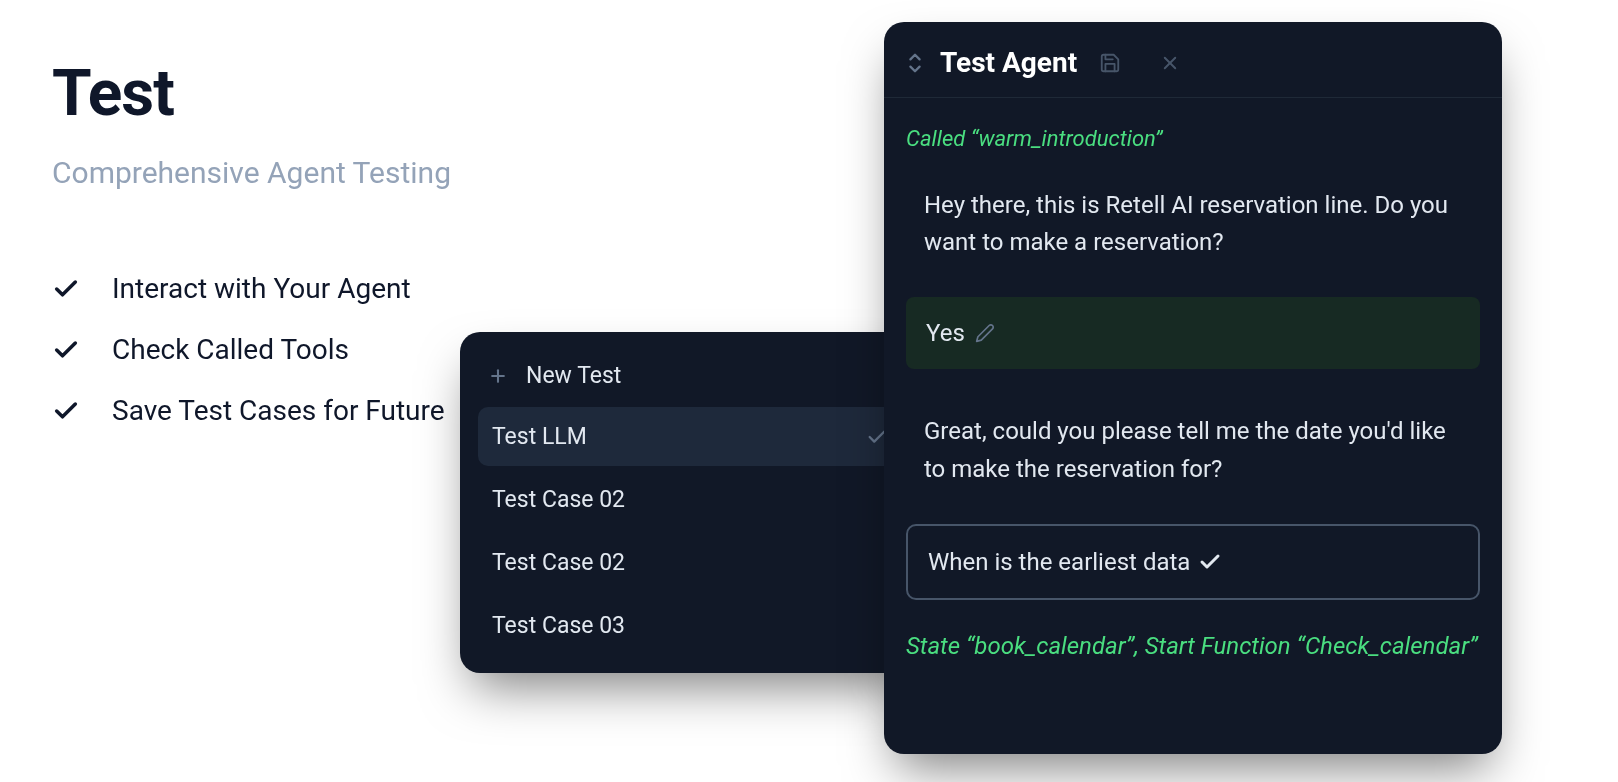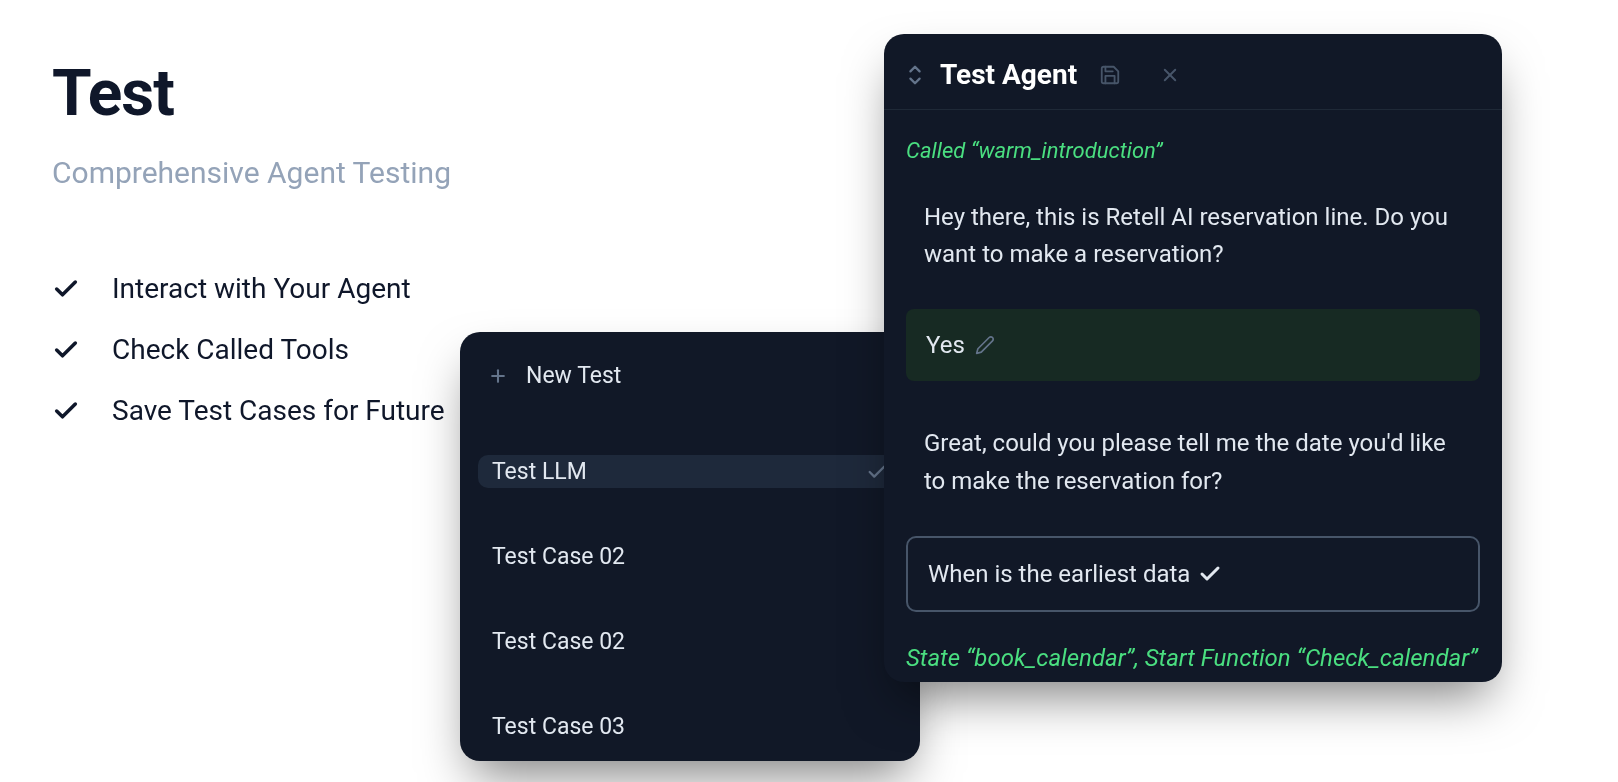--- a/index.html
+++ b/index.html
@@ -83,46 +83,45 @@
     }
     .test-list {
       display: flex;
       flex-direction: column;
       gap: 4px;
     }
     .test-list-item {
       display: flex;
       align-items: center;
       justify-content: space-between;
-      padding: 3px 14px;
+      padding: 16px 14px;
       border-radius: 10px;
       cursor: pointer;
-      margin-top: 48px;
     }
     .test-list-item.selected {
       background: #1e293b;
     }
     .test-item-label {
       font-size: 23px;
       color: #e2e8f0;
       font-weight: 400;
     }
     .test-item-check {
       width: 22px;
       height: 22px;
       color: #64748b;
     }
     
     
     .agent-panel {
       position: absolute;
       left: 884px;
-      top: 34px;
+      top: 22px;
       width: 618px;
-      height: 648px;
+      height: 732px;
       background: #111827;
       border-radius: 20px;
       box-shadow: 0 25px 50px -12px rgba(0,0,0,0.5);
       display: flex;
       flex-direction: column;
     }
     .agent-header {
       display: flex;
       align-items: center;
       gap: 16px;

